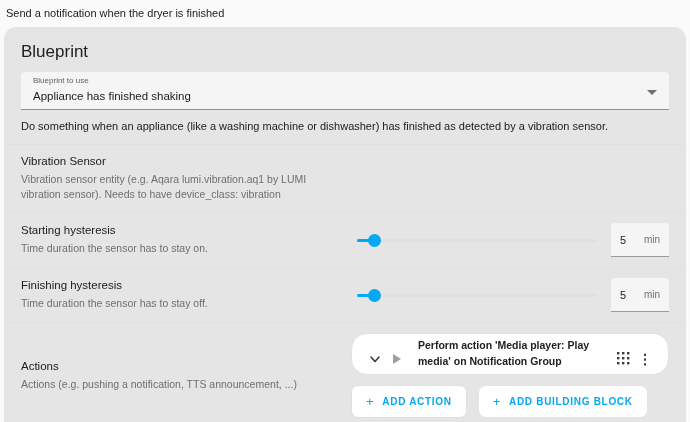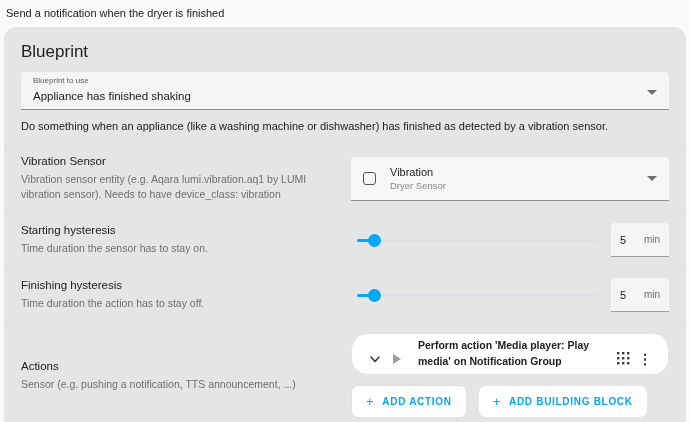--- a/index.html
+++ b/index.html
@@ -95,30 +95,20 @@
     <span class="caret"></span>
   </div>
 
   <div class="description">Do something when an appliance (like a washing machine or dishwasher) has finished as detected by a vibration sensor.</div>
 
   <div class="row">
     <div class="row-left">
       <div class="row-title">Vibration Sensor</div>
       <div class="row-desc">Vibration sensor entity (e.g. Aqara lumi.vibration.aq1 by LUMI vibration sensor). Needs to have device_class: vibration</div>
     </div>
-    <div class="row-right">
-      <div class="entity-select">
-        <span class="entity-icon"></span>
-        <span>
-          <div class="entity-name">Vibration</div>
-          <div class="entity-secondary">Dryer Sensor</div>
-        </span>
-        <span class="caret"></span>
-      </div>
-    </div>
   </div>
 
   <div class="row">
     <div class="row-left">
       <div class="row-title">Starting hysteresis</div>
       <div class="row-desc">Time duration the sensor has to stay on.</div>
     </div>
     <div class="row-right slider-row">
       <div class="slider" style="--pct: 7%;">
         <div class="slider-track"></div>
@@ -128,39 +118,39 @@
       <div class="duration-box">
         <span class="duration-value">5</span>
         <span class="duration-unit">min</span>
       </div>
     </div>
   </div>
 
   <div class="row">
     <div class="row-left">
       <div class="row-title">Finishing hysteresis</div>
-      <div class="row-desc">Time duration the action has to stay off.</div>
+      <div class="row-desc">Time duration the sensor has to stay off.</div>
     </div>
     <div class="row-right slider-row">
       <div class="slider" style="--pct: 7%;">
         <div class="slider-track"></div>
         <div class="slider-fill"></div>
         <div class="slider-thumb"></div>
       </div>
       <div class="duration-box">
         <span class="duration-value">5</span>
         <span class="duration-unit">min</span>
       </div>
     </div>
   </div>
 
   <div class="row">
     <div class="row-left">
       <div class="row-title">Actions</div>
-      <div class="row-desc">Sensor (e.g. pushing a notification, TTS announcement, ...)</div>
+      <div class="row-desc">Actions (e.g. pushing a notification, TTS announcement, ...)</div>
     </div>
     <div class="row-right">
       <div class="action-card">
         <span class="icon-btn">
           <svg width="12" height="12" viewBox="0 0 12 12">
               <polyline points="2,4 6,8.5 10,4" fill="none" stroke="#3c3c3c" stroke-width="1.6" stroke-linecap="round" stroke-linejoin="round"></polyline>
             </svg>
         </span>
         <span class="icon-btn">
           <span class="play-triangle"></span>

